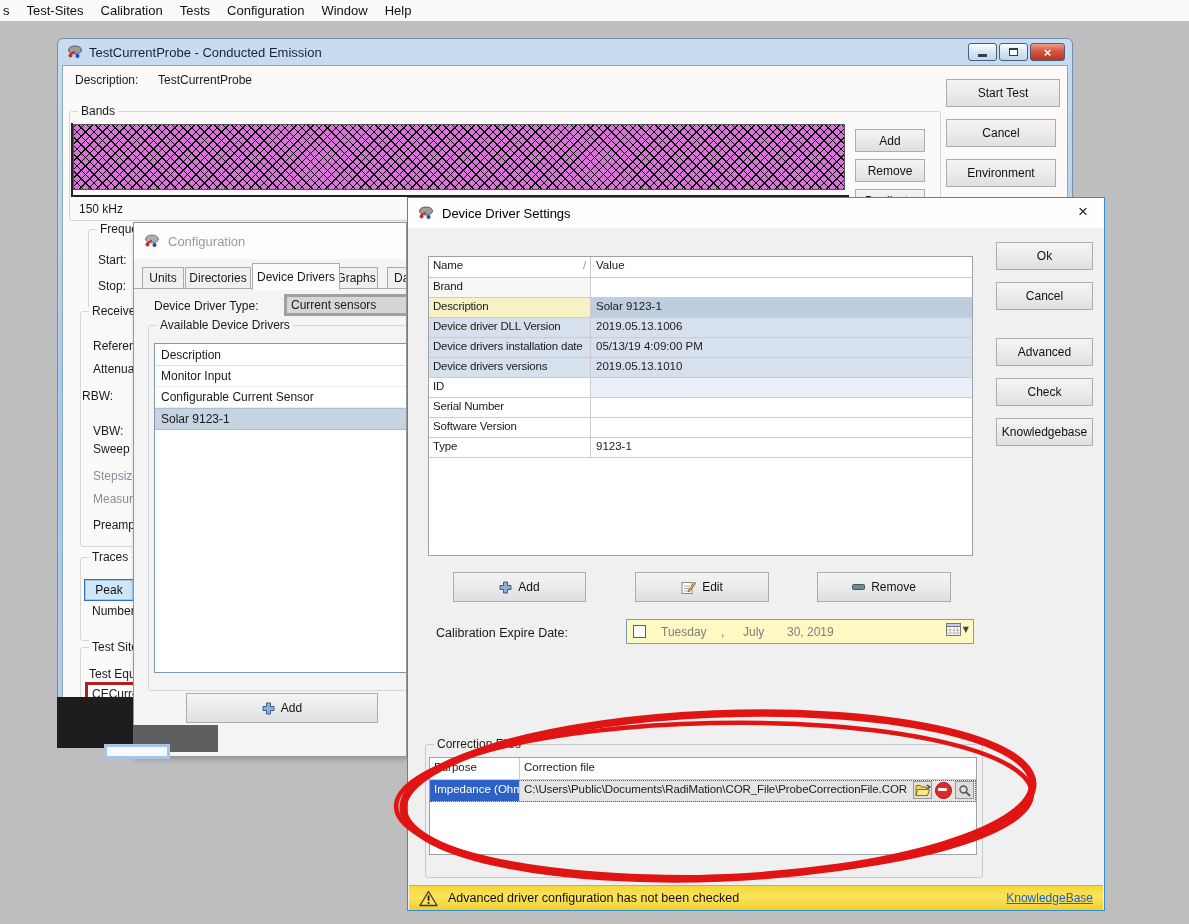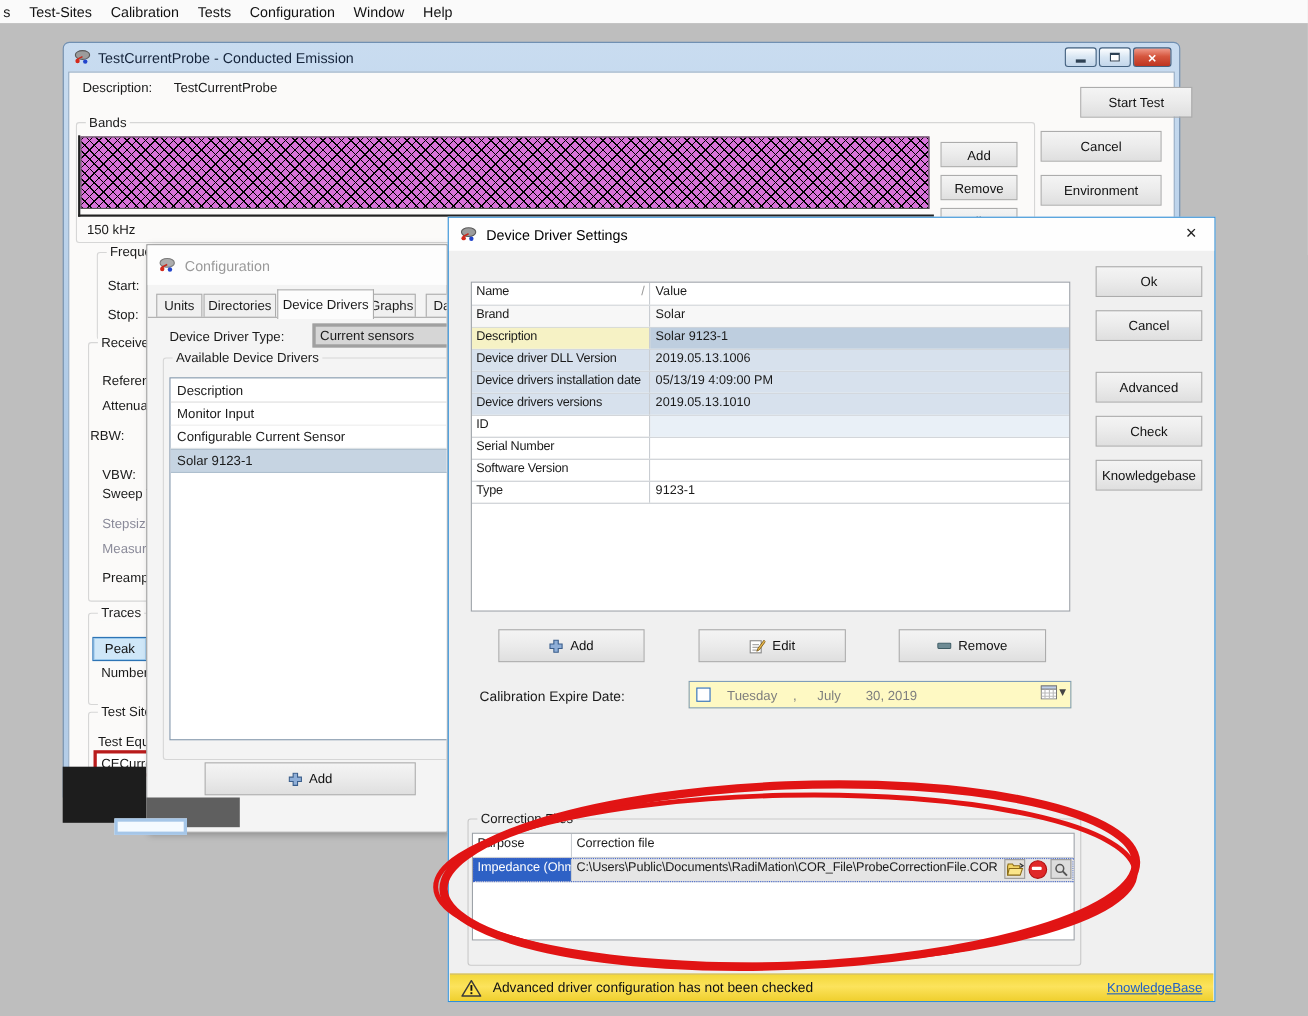--- a/index.html
+++ b/index.html
@@ -141,21 +141,21 @@
   <div class="group" style="left:11px;top:72px;width:872px;height:110px">
     <span class="glegend" style="background:#FBFAF9">Bands</span>
   </div>
   <div class="band-axis" style="left:13px;top:84px;width:776px;height:72px"></div>
   <div class="band-hatch" style="left:15px;top:85px;width:772px;height:66px"></div>
   <span class="lbl" style="left:21px;top:163px">150 kHz</span>
   <div class="btn" style="left:797px;top:90px;width:70px;height:23px">Add</div>
   <div class="btn" style="left:797px;top:120px;width:70px;height:23px">Remove</div>
   <div class="btn" style="left:797px;top:150px;width:70px;height:23px">Duplicate</div>
 
-  <div class="btn" style="left:924px;top:40px;width:102px;height:28px">Start Test</div>
+  <div class="btn" style="left:888px;top:40px;width:114px;height:28px">Start Test</div>
   <div class="btn" style="left:888px;top:80px;width:110px;height:28px">Cancel</div>
   <div class="btn" style="left:888px;top:120px;width:110px;height:28px">Environment</div>
 
   <div class="group" style="left:30px;top:190px;width:310px;height:80px">
     <span class="glegend" style="background:#FBFAF9">Frequenc</span>
   </div>
   <span class="lbl" style="left:40px;top:214px">Start:</span>
   <span class="lbl" style="left:40px;top:240px">Stop:</span>
 
   <div class="group" style="left:22px;top:272px;width:318px;height:236px">
@@ -238,21 +238,20 @@
     <span class="dlg-close">×</span>
   </div>
 
   <div class="tbl" style="left:20px;top:58px;width:545px;height:300px">
     <div class="trow thead">
       <div class="tn"><span>Name</span><span class="sort">/</span></div>
       <div class="tv">Value</div>
     </div>
     <div class="trow r0">
         <div class="tn">Brand</div>
-        <div class="tv">Solar</div>
       </div>
     <div class="trow r1">
         <div class="tn">Description</div>
         <div class="tv">Solar 9123-1</div>
       </div>
     <div class="trow r2">
         <div class="tn">Device driver DLL Version</div>
         <div class="tv">2019.05.13.1006</div>
       </div>
     <div class="trow r3">

